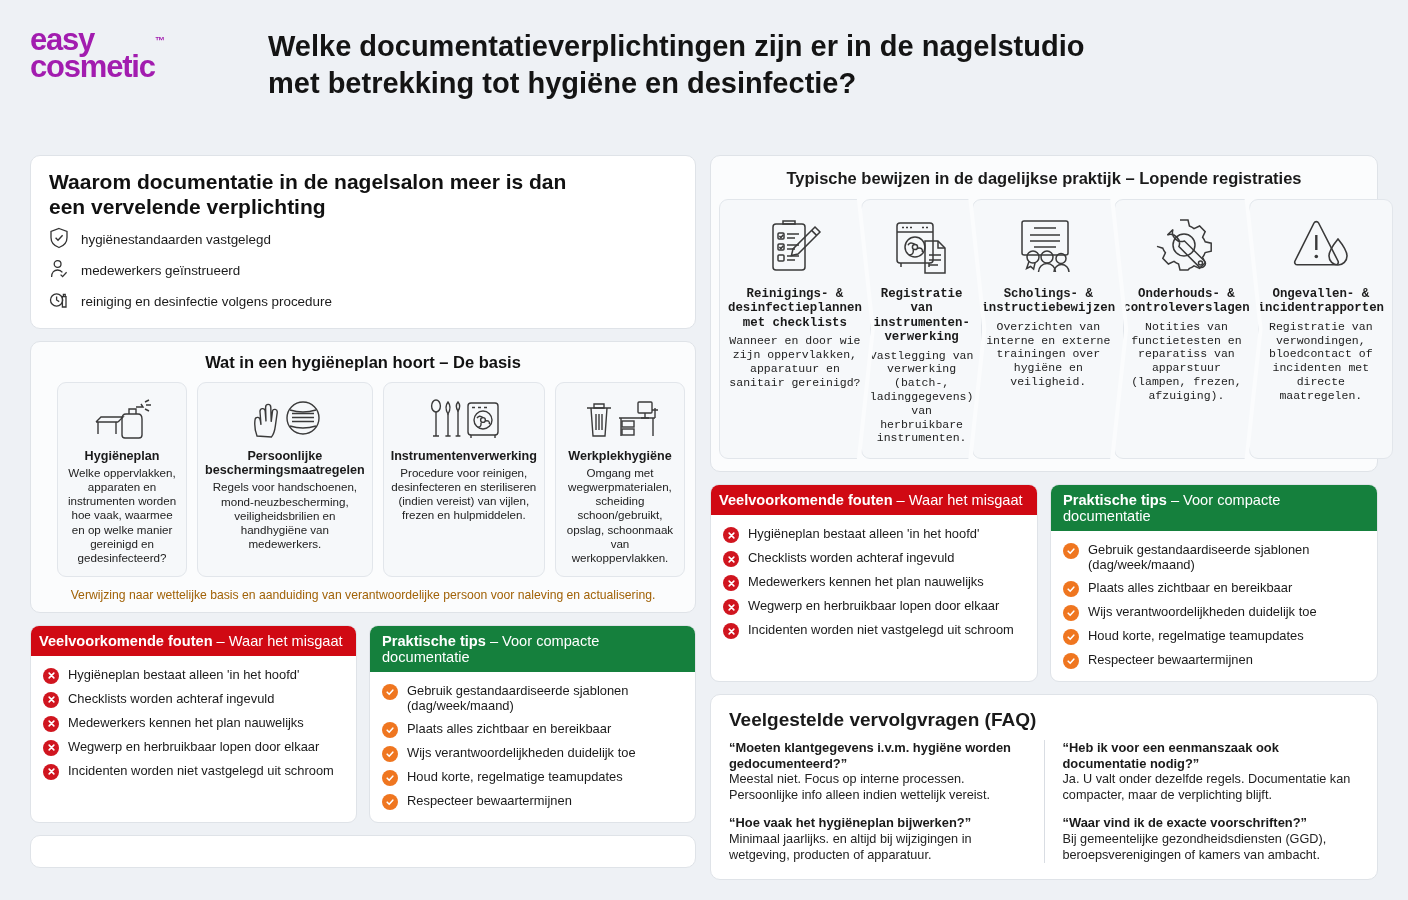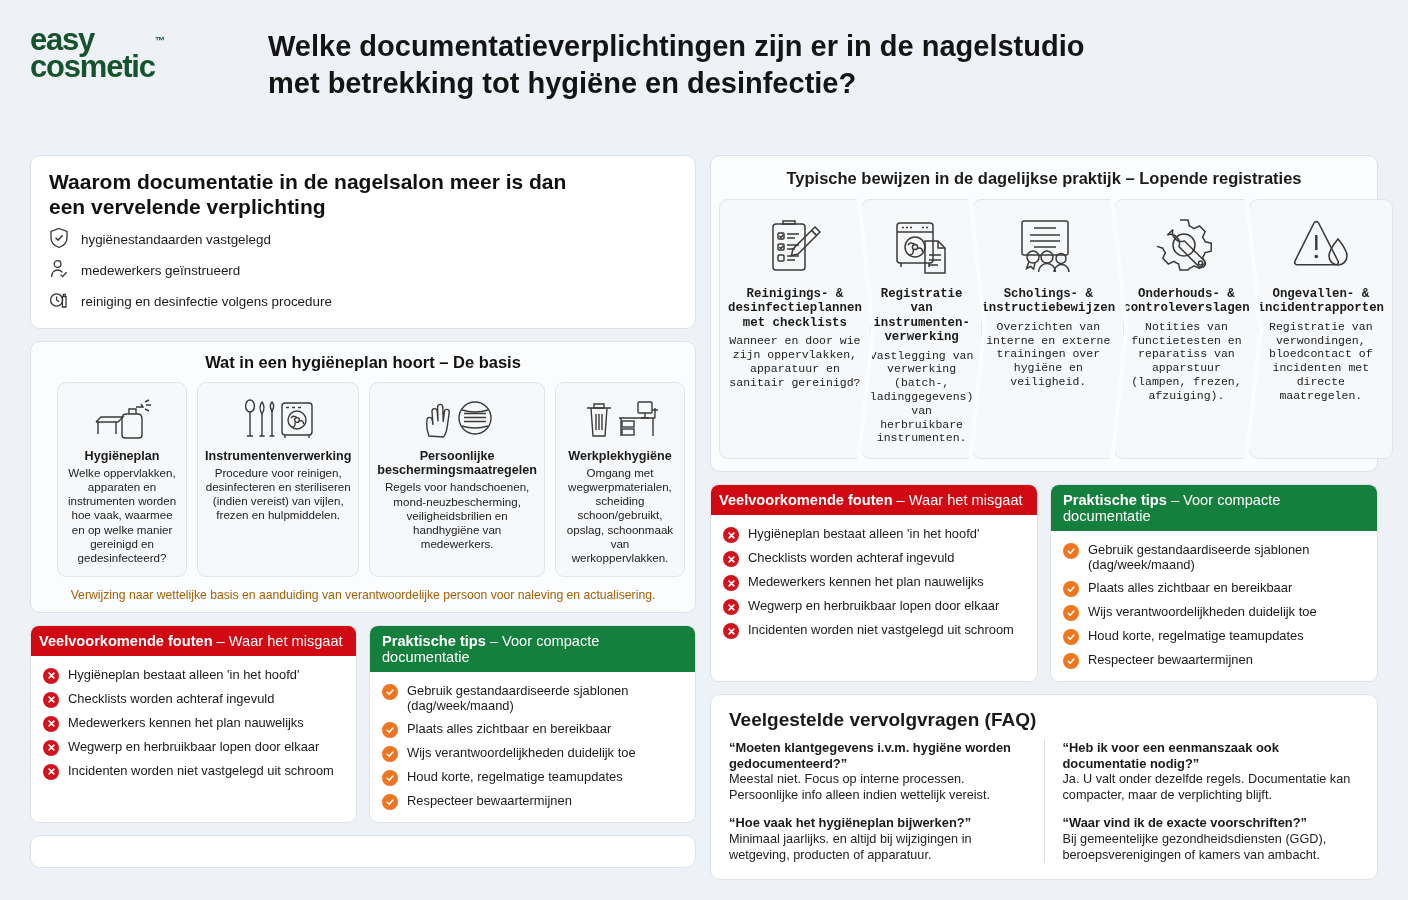--- a/index.html
+++ b/index.html
@@ -8,21 +8,21 @@
     background: #eef1f5;
     font-family: "Liberation Sans", sans-serif;
     color: #1a1a1a;
     overflow: hidden;
   }
   .page { position: relative; width: 1408px; height: 900px; }
 
   
   .header { display: flex; align-items: flex-start; padding: 18px 0 0 0; height: 130px; }
   .logo-wrap { width: 268px; padding-left: 30px; padding-top: 8px; }
-  .logo { font-weight: bold; font-size: 31px; line-height: 0.88; letter-spacing: -1.2px; color: #14532d; position: relative; display: inline-block; }
+  .logo { font-weight: bold; font-size: 31px; line-height: 0.88; letter-spacing: -1.2px; color: #a21caf; position: relative; display: inline-block; }
   .logo .l2 { display: block; }
   .logo .tm { font-size: 10px; vertical-align: top; position: relative; top: -16px; letter-spacing: 0; }
   .title { font-size: 29px; font-weight: bold; line-height: 1.28; color: #141414; padding-top: 10px; max-width: 960px; }
   .title .l2 { display: block; }
 
   
   .cols { position: absolute; top: 155px; left: 0; width: 1408px; display: flex; gap: 14px; padding: 0 30px; }
   .col-left { width: 678px; display: flex; flex-direction: column; gap: 12px; }
   .col-right { width: 668px; display: flex; flex-direction: column; gap: 12px; }
 
@@ -165,20 +165,33 @@
                 <path d="M46 11 h7 l-2 -3"></path>
                 <path d="M55 6 l4 -2 M56 9 l5 0 M55 13 l4 2"></path>
               </svg>
             </div>
             <h4>Hygiëneplan</h4>
             <p>Welke oppervlakken, apparaten en instrumenten worden hoe vaak, waarmee en op welke manier gereinigd en gedesinfecteerd?</p>
           </div>
 
           <div class="bcard">
             <div class="ico">
+              <svg width="76" height="46" viewBox="0 0 76 46" fill="none" stroke="#3a3a3a" stroke-width="1.4">
+                <path d="M10 40 q-3 -8 -2 -16 q0.3 -3 3 -2.6 q2 0.4 2.4 3.4 l0.6 4 l-1 -13 q-0.2 -3 2.4 -3.2 q2.6 -0.2 2.8 2.8 l0.8 10 l-0.4 -14 q0 -3 2.6 -3 q2.6 0 2.6 3 l0.4 14.4 l1.2 -10 q0.3 -2.8 2.8 -2.4 q2.4 0.4 2 3.2 l-1.8 13 q-1 8 -4 11.4 z"></path>
+                <circle cx="56" cy="22" r="16"></circle>
+                <path d="M43 14 q13 4 26 0 M43 30 q13 4 26 0"></path>
+                <path d="M45 17.5 h22 M45 21.5 h22 M45 25.5 h22"></path>
+              </svg>
+            </div>
+            <h4>Persoonlijke beschermingsmaatregelen</h4>
+            <p>Regels voor handschoenen, mond-neuzbescherming, veiligheidsbrilien en handhygiëne van medewerkers.</p>
+          </div>
+
+          <div class="bcard">
+            <div class="ico">
               <svg width="74" height="46" viewBox="0 0 74 46" fill="none" stroke="#3a3a3a" stroke-width="1.4">
                 <ellipse cx="9" cy="10" rx="4.4" ry="6"></ellipse>
                 <path d="M9 16 v24 M6 40 h6"></path>
                 <path d="M21 6 q4 5 0 12 q-4 -7 0 -12 z"></path>
                 <path d="M21 18 v22 M18.4 40 h5.2"></path>
                 <path d="M31 6 q3.4 4 0 9 q-3.4 -5 0 -9 z"></path>
                 <path d="M31 15 v25 M28.6 40 h4.8"></path>
                 <rect x="41" y="7" width="30" height="32" rx="3"></rect>
                 <circle cx="56" cy="24" r="9"></circle>
                 <circle cx="56" cy="24" r="2.4"></circle>
@@ -186,33 +199,20 @@
                 <path d="M45 11.5 h3 M51 11.5 h3 M57 11.5 h3"></path>
                 <path d="M44 39 v3 M68 39 v3"></path>
               </svg>
             </div>
             <h4>Instrumentenverwerking</h4>
             <p>Procedure voor reinigen, desinfecteren en steriliseren (indien vereist) van vijlen, frezen en hulpmiddelen.</p>
           </div>
 
           <div class="bcard">
             <div class="ico">
-              <svg width="76" height="46" viewBox="0 0 76 46" fill="none" stroke="#3a3a3a" stroke-width="1.4">
-                <path d="M10 40 q-3 -8 -2 -16 q0.3 -3 3 -2.6 q2 0.4 2.4 3.4 l0.6 4 l-1 -13 q-0.2 -3 2.4 -3.2 q2.6 -0.2 2.8 2.8 l0.8 10 l-0.4 -14 q0 -3 2.6 -3 q2.6 0 2.6 3 l0.4 14.4 l1.2 -10 q0.3 -2.8 2.8 -2.4 q2.4 0.4 2 3.2 l-1.8 13 q-1 8 -4 11.4 z"></path>
-                <circle cx="56" cy="22" r="16"></circle>
-                <path d="M43 14 q13 4 26 0 M43 30 q13 4 26 0"></path>
-                <path d="M45 17.5 h22 M45 21.5 h22 M45 25.5 h22"></path>
-              </svg>
-            </div>
-            <h4>Persoonlijke beschermingsmaatregelen</h4>
-            <p>Regels voor handschoenen, mond-neuzbescherming, veiligheidsbrilien en handhygiëne van medewerkers.</p>
-          </div>
-
-          <div class="bcard">
-            <div class="ico">
               <svg width="78" height="46" viewBox="0 0 78 46" fill="none" stroke="#3a3a3a" stroke-width="1.4">
                 <path d="M6 12 h24 M10 12 l2 28 h12 l2 -28"></path>
                 <path d="M13 8 h10 v4 h-10 z"></path>
                 <path d="M15 18 v16 M18 18 v16 M21 18 v16"></path>
                 <path d="M38 22 h36 M40 22 v18 M72 22 v18"></path>
                 <rect x="41" y="25" width="12" height="6"></rect>
                 <rect x="41" y="33" width="12" height="6"></rect>
                 <rect x="57" y="6" width="14" height="11" rx="1"></rect>
                 <path d="M64 17 v5 M60 22 h8"></path>
                 <path d="M74 12 v10 M71 14 h6"></path>

